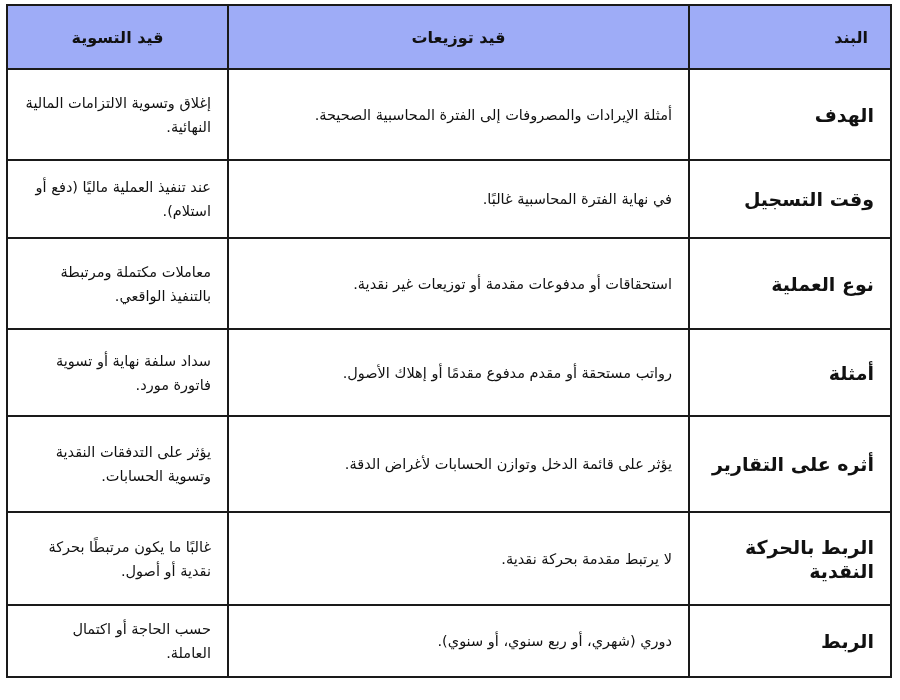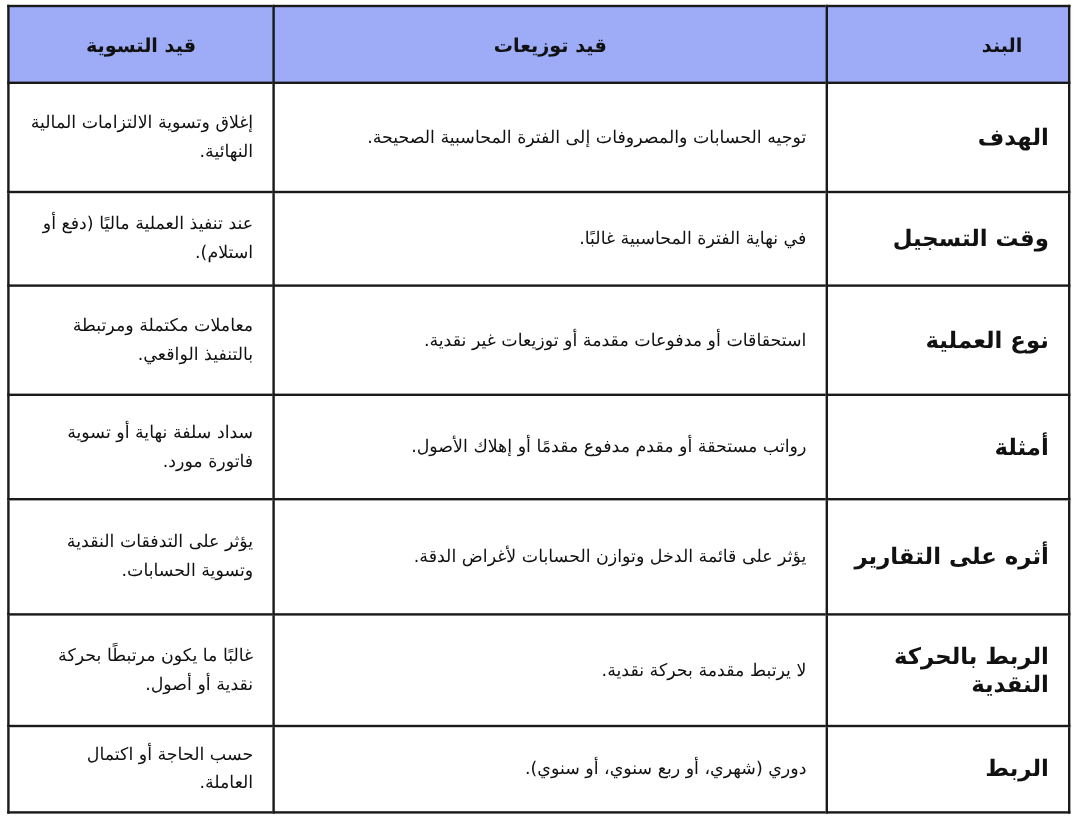--- a/index.html
+++ b/index.html
@@ -30,21 +30,21 @@
       vertical-align: middle;
       padding: 0 16px;
     }
     thead th {
       background: #9eacf7;
       height: 62px;
       font-weight: bold;
       font-size: 16px;
       text-align: center;
     }
-    thead th.col-item { text-align: right; padding-right: 38px; }
+    thead th.col-item { text-align: right; padding-right: 22px; }
     td {
       font-size: 14.5px;
       line-height: 24px;
     }
     td.item {
       font-weight: bold;
       font-size: 19px;
       padding-right: 16px;
     }
     col.c1 { width: 221px; }
@@ -71,21 +71,21 @@
     <thead>
       <tr>
         <th class="col-item">البند</th>
         <th>قيد توزيعات</th>
         <th>قيد التسوية</th>
       </tr>
     </thead>
     <tbody>
       <tr class="r0">
         <td class="item">الهدف</td>
-        <td>توجيه الحسابات والمصروفات إلى الفترة المحاسبية الصحيحة.</td>
+        <td>أمثلة الإيرادات والمصروفات إلى الفترة المحاسبية الصحيحة.</td>
         <td>إغلاق وتسوية الالتزامات المالية النهائية.</td>
       </tr>
       <tr class="r1">
         <td class="item">وقت التسجيل</td>
         <td>في نهاية الفترة المحاسبية غالبًا.</td>
         <td>عند تنفيذ العملية ماليًا (دفع أو استلام).</td>
       </tr>
       <tr class="r2">
         <td class="item">نوع العملية</td>
         <td>استحقاقات أو مدفوعات مقدمة أو توزيعات غير نقدية.</td>

